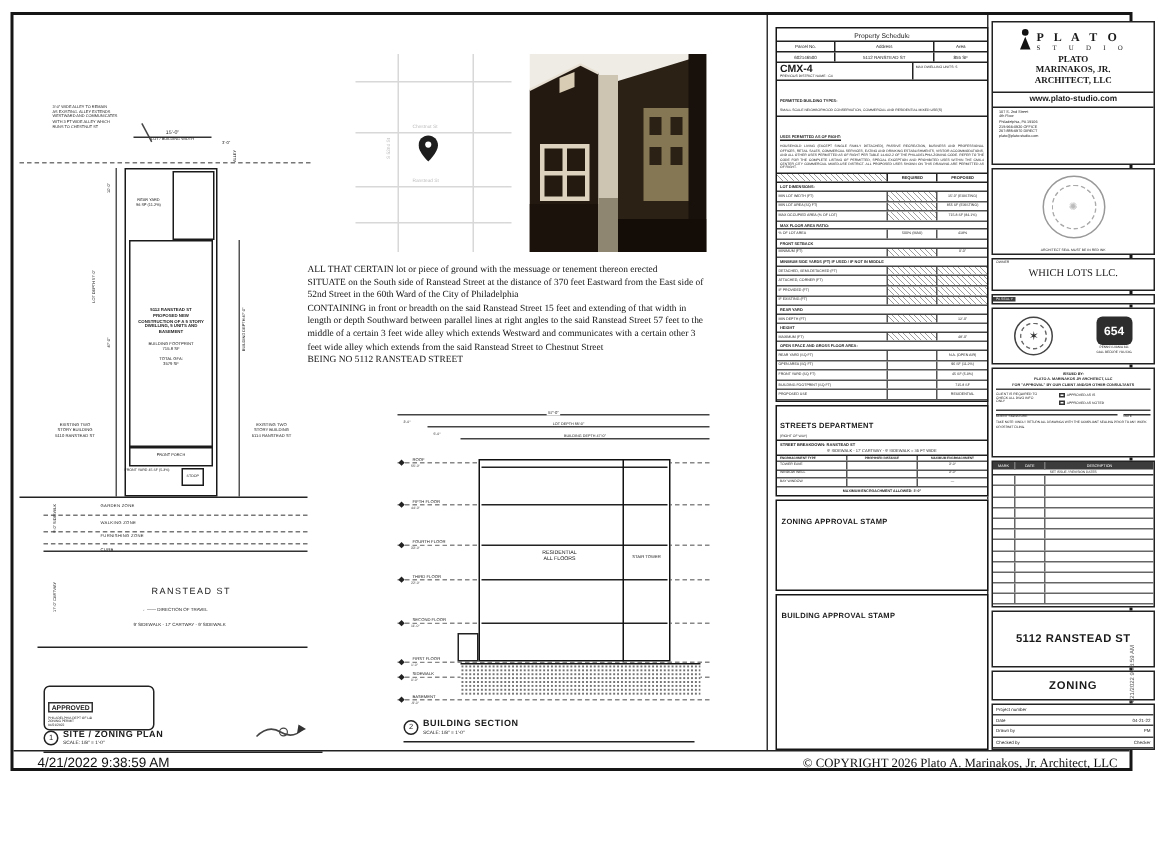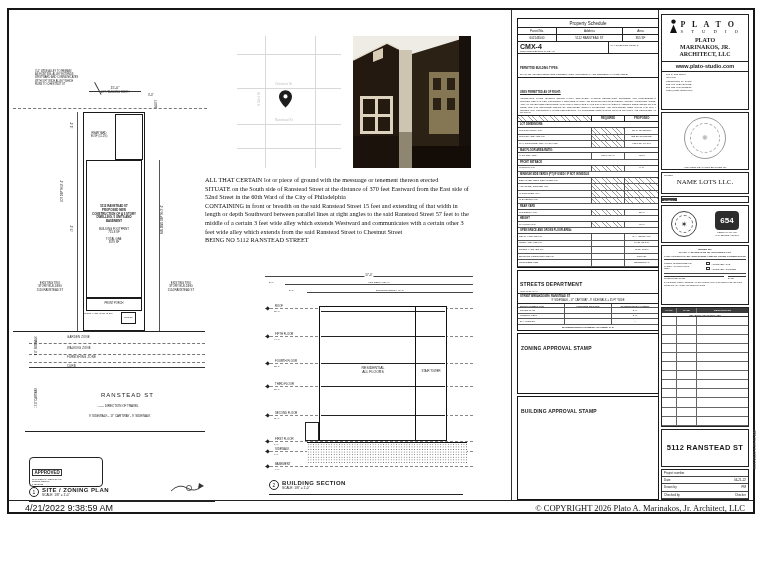--- a/index.html
+++ b/index.html
@@ -79,21 +79,21 @@
   .st-bd span{display:block;font-size:2.7px;text-align:center;padding-top:1px}
   .enc-h,.enc-r{display:flex;border-bottom:0.4px solid #555}
   .enc-h>div{font-size:2.1px;font-weight:bold;text-align:center;border-left:0.4px solid #555;padding:0.6px 0.5px}
   .enc-r>div{font-size:2.3px;text-align:center;border-left:0.4px solid #555;padding:0.6px 0.5px;min-height:4.6px}
   .enc-h>div:first-child,.enc-r>div:first-child{border-left:none;text-align:left;padding-left:2px}
   .ew46{width:46px}.ewrest{flex:1}
   .enc-f{font-size:2.4px;font-weight:bold;text-align:center;padding:1px 0}
   .stampbox{border:1.2px solid #161616;margin-top:2px;background:#fff;padding:2px 3px}
   .stampbox b{font-size:5px;letter-spacing:.2px}
   
-  #tb{position:absolute;left:652px;top:4px;width:88px;height:486px;display:flex;flex-direction:column;gap:2px}
+  #tb{position:absolute;left:652px;top:4px;width:109px;height:486px;display:flex;flex-direction:column;gap:2px}
   .tbx{border:1px solid #222;background:#fff}
   .logo-row{display:flex;justify-content:center;align-items:center;gap:3px;padding-top:4px}
   .logo-word1{font-family:"Liberation Serif",serif;font-size:8px;letter-spacing:2.5px;font-weight:bold}
   .logo-word2{font-family:"Liberation Serif",serif;font-size:4.6px;letter-spacing:3.5px;text-align:center}
   .firm-name{font-family:"Liberation Serif",serif;font-size:6px;font-weight:bold;text-align:center;line-height:1.15;padding-top:3px}
   .web{border-top:1px solid #222;border-bottom:1px solid #222;margin-top:3px;font-size:5.5px;font-weight:bold;text-align:center;padding:1.5px 0}
   .addr{font-size:2.5px;line-height:1.3;padding:1.5px 0 0 4px;color:#222}
   .sealwrap{height:58px;position:relative}
   .sealcirc{position:absolute;left:50%;top:4px;transform:translateX(-50%);width:42px;height:42px;border:1px solid #999;border-radius:50%}
   .sealcirc i{position:absolute;inset:5px;border:1px dashed #aaa;border-radius:50%}
@@ -631,21 +631,21 @@
     <div class="tbx sealwrap">
       <div class="sealcirc">
             <i></i>
             <s>✺</s>
           </div>
       <div class="sealcap">ARCHITECT SEAL MUST BE IN RED INK</div>
     </div>
 
     <div class="tbx ownerbox">
       <div class="ownerlab">OWNER</div>
-      <div class="ownername">NAME LOTS LLC.</div>
+      <div class="ownername">WHICH LOTS LLC.</div>
     </div>
 
     <div class="tbx sealbar">
       <span>PA SEAL #</span>
     </div>
 
     <div class="tbx logos">
       <div class="phillycirc">
             <i></i>
             <s>✶</s>
@@ -760,20 +760,21 @@
             </div>
             <div class="rev-r">
               <i class="rw14"></i>
               <i class="rw20"></i>
               <i class="rwrest"></i>
             </div>
           </div>
     </div>
 
     <div class="tbx projbox">5112 RANSTEAD ST</div>
+    <div class="tbx ztitle">ZONING</div>
 
     <div class="tbx">
 
     <div class="inforow">
             <span>Project number</span>
             <span></span>
           </div>
           <div class="inforow">
             <span>Date</span>
             <span>04-21-22</span>

